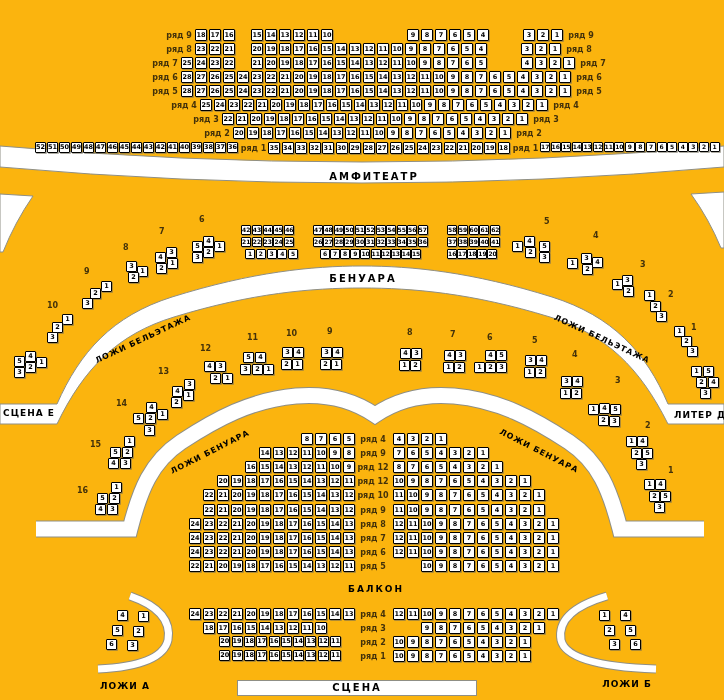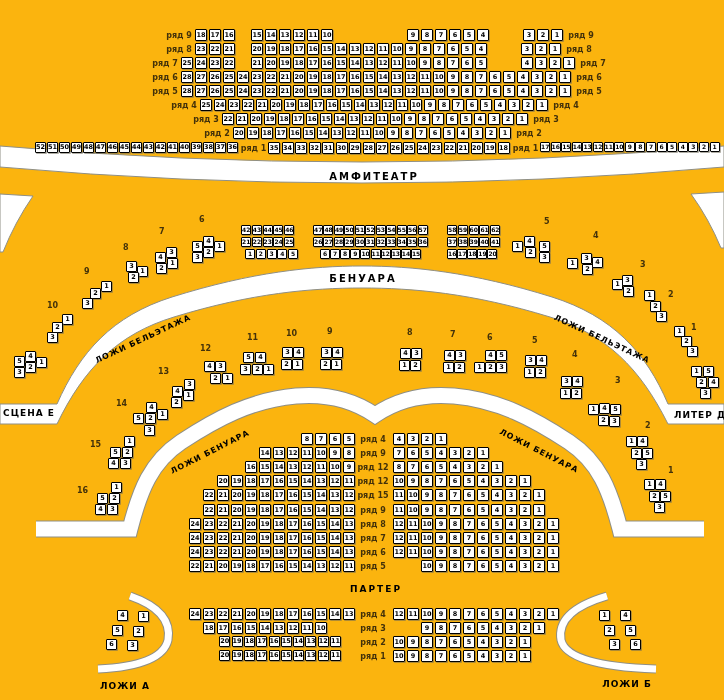--- a/index.html
+++ b/index.html
@@ -27,20 +27,23 @@
     <path d="M724,192 L691,194 Q709,219 721,248 L724,248 Z" fill="#ffffff" stroke="#8f8f85" stroke-width="1"></path>
     <path d="M0,404 L57,404 C80,352 112,316 172,297 C252,272 312,266 362,266 C412,266 472,272 552,297 C612,316 646,352 668,404 L724,404 L724,424 L668,424 C640,368 606,334 550,317 C472,293 412,288 362,288 C312,288 252,293 174,317 C118,334 84,368 57,424 L0,424 Z" fill="#ffffff" stroke="#8f8f85" stroke-width="1"></path>
     <path d="M36,529 L130,529 C140,490 151,462 181,442 C216,419 251,400 296,396 C331,393 356,402 375,415 C394,402 419,393 454,396 C499,400 534,419 569,442 C599,462 610,490 620,529 L704,529" fill="none" stroke="#8f8f85" stroke-width="17"></path>
     <path d="M36,529 L130,529 C140,490 151,462 181,442 C216,419 251,400 296,396 C331,393 356,402 375,415 C394,402 419,393 454,396 C499,400 534,419 569,442 C599,462 610,490 620,529 L704,529" fill="none" stroke="#ffffff" stroke-width="15"></path>
     <path d="M130,596 Q173,611 168,640 Q162,666 98,669" fill="none" stroke="#8f8f85" stroke-width="9"></path>
     <path d="M130,596 Q173,611 168,640 Q162,666 98,669" fill="none" stroke="#ffffff" stroke-width="7"></path>
     <path d="M607,596 Q556,611 561,640 Q567,666 656,669" fill="none" stroke="#8f8f85" stroke-width="9"></path>
     <path d="M607,596 Q556,611 561,640 Q567,666 656,669" fill="none" stroke="#ffffff" stroke-width="7"></path>
   </svg>
 
+  <div class="stage-bar">
+    <span>СЦЕНА</span>
+  </div>
 <div class="rl" style="left: 163px; top: 29px; width: 32px; height: 13px;">ряд 9</div>
     <div class="st" style="left: 195px; top: 29px; width: 12px; height: 12px; font-size: 6.5px; line-height: 10px;">18</div>
     <div class="st" style="left: 209px; top: 29px; width: 12px; height: 12px; font-size: 6.5px; line-height: 10px;">17</div>
     <div class="st" style="left: 223px; top: 29px; width: 12px; height: 12px; font-size: 6.5px; line-height: 10px;">16</div>
     <div class="st" style="left: 251px; top: 29px; width: 12px; height: 12px; font-size: 6.5px; line-height: 10px;">15</div>
     <div class="st" style="left: 265px; top: 29px; width: 12px; height: 12px; font-size: 6.5px; line-height: 10px;">14</div>
     <div class="st" style="left: 279px; top: 29px; width: 12px; height: 12px; font-size: 6.5px; line-height: 10px;">13</div>
     <div class="st" style="left: 293px; top: 29px; width: 12px; height: 12px; font-size: 6.5px; line-height: 10px;">12</div>
     <div class="st" style="left: 307px; top: 29px; width: 12px; height: 12px; font-size: 6.5px; line-height: 10px;">11</div>
     <div class="st" style="left: 321px; top: 29px; width: 12px; height: 12px; font-size: 6.5px; line-height: 10px;">10</div>
@@ -421,21 +424,21 @@
     <div class="st" style="left: 217px; top: 489px; width: 12px; height: 12px; font-size: 6.5px; line-height: 10px;">21</div>
     <div class="st" style="left: 231px; top: 489px; width: 12px; height: 12px; font-size: 6.5px; line-height: 10px;">20</div>
     <div class="st" style="left: 245px; top: 489px; width: 12px; height: 12px; font-size: 6.5px; line-height: 10px;">19</div>
     <div class="st" style="left: 259px; top: 489px; width: 12px; height: 12px; font-size: 6.5px; line-height: 10px;">18</div>
     <div class="st" style="left: 273px; top: 489px; width: 12px; height: 12px; font-size: 6.5px; line-height: 10px;">17</div>
     <div class="st" style="left: 287px; top: 489px; width: 12px; height: 12px; font-size: 6.5px; line-height: 10px;">16</div>
     <div class="st" style="left: 301px; top: 489px; width: 12px; height: 12px; font-size: 6.5px; line-height: 10px;">15</div>
     <div class="st" style="left: 315px; top: 489px; width: 12px; height: 12px; font-size: 6.5px; line-height: 10px;">14</div>
     <div class="st" style="left: 329px; top: 489px; width: 12px; height: 12px; font-size: 6.5px; line-height: 10px;">13</div>
     <div class="st" style="left: 343px; top: 489px; width: 12px; height: 12px; font-size: 6.5px; line-height: 10px;">12</div>
-    <div class="rl" style="left: 351px; top: 489px; width: 44px; height: 13px;">ряд 15</div>
+    <div class="rl" style="left: 351px; top: 489px; width: 44px; height: 13px;">ряд 10</div>
     <div class="st" style="left: 393px; top: 489px; width: 12px; height: 12px; font-size: 6.5px; line-height: 10px;">11</div>
     <div class="st" style="left: 407px; top: 489px; width: 12px; height: 12px; font-size: 6.5px; line-height: 10px;">10</div>
     <div class="st" style="left: 421px; top: 489px; width: 12px; height: 12px; font-size: 6.5px; line-height: 10px;">9</div>
     <div class="st" style="left: 435px; top: 489px; width: 12px; height: 12px; font-size: 6.5px; line-height: 10px;">8</div>
     <div class="st" style="left: 449px; top: 489px; width: 12px; height: 12px; font-size: 6.5px; line-height: 10px;">7</div>
     <div class="st" style="left: 463px; top: 489px; width: 12px; height: 12px; font-size: 6.5px; line-height: 10px;">6</div>
     <div class="st" style="left: 477px; top: 489px; width: 12px; height: 12px; font-size: 6.5px; line-height: 10px;">5</div>
     <div class="st" style="left: 491px; top: 489px; width: 12px; height: 12px; font-size: 6.5px; line-height: 10px;">4</div>
     <div class="st" style="left: 505px; top: 489px; width: 12px; height: 12px; font-size: 6.5px; line-height: 10px;">3</div>
     <div class="st" style="left: 519px; top: 489px; width: 12px; height: 12px; font-size: 6.5px; line-height: 10px;">2</div>
@@ -798,21 +801,21 @@
     <div class="st" style="left: 106px; top: 639px; width: 11px; height: 11px; font-size: 6.5px; line-height: 9px;">6</div>
     <div class="st" style="left: 127px; top: 640px; width: 11px; height: 11px; font-size: 6.5px; line-height: 9px;">3</div>
     <div class="st" style="left: 599px; top: 610px; width: 11px; height: 11px; font-size: 6.5px; line-height: 9px;">1</div>
     <div class="st" style="left: 620px; top: 610px; width: 11px; height: 11px; font-size: 6.5px; line-height: 9px;">4</div>
     <div class="st" style="left: 604px; top: 625px; width: 11px; height: 11px; font-size: 6.5px; line-height: 9px;">2</div>
     <div class="st" style="left: 625px; top: 625px; width: 11px; height: 11px; font-size: 6.5px; line-height: 9px;">5</div>
     <div class="st" style="left: 609px; top: 639px; width: 11px; height: 11px; font-size: 6.5px; line-height: 9px;">3</div>
     <div class="st" style="left: 630px; top: 639px; width: 11px; height: 11px; font-size: 6.5px; line-height: 9px;">6</div>
     <div class="ttl" style="left: 374px; top: 176px; font-size: 10px; letter-spacing: 2px; transform: translate(-50%, -50%);">АМФИТЕАТР</div>
     <div class="ttl" style="left: 363px; top: 278px; font-size: 10px; letter-spacing: 2px; transform: translate(-50%, -50%);">БЕНУАРА</div>
-    <div class="ttl" style="left: 376px; top: 589px; font-size: 9px; letter-spacing: 2px; transform: translate(-50%, -50%);">ПАРТЕР</div>
+    <div class="ttl" style="left: 376px; top: 589px; font-size: 9px; letter-spacing: 2px; transform: translate(-50%, -50%);">БАЛКОН</div>
     <div class="ttl" style="left: 29px; top: 413px; font-size: 9px; letter-spacing: 1px; transform: translate(-50%, -50%);">СЦЕНА Е</div>
     <div class="ttl" style="left: 700px; top: 415px; font-size: 9px; letter-spacing: 1px; transform: translate(-50%, -50%);">ЛИТЕР Д</div>
     <div class="ttl" style="left: 125px; top: 686px; font-size: 9px; letter-spacing: 1px; transform: translate(-50%, -50%);">ЛОЖИ А</div>
     <div class="ttl" style="left: 627px; top: 684px; font-size: 9px; letter-spacing: 1px; transform: translate(-50%, -50%);">ЛОЖИ Б</div>
     <div class="ttl" style="left: 143px; top: 339px; font-size: 8px; letter-spacing: 1px; transform: translate(-50%, -50%) rotate(-25deg);">ЛОЖИ БЕЛЬЭТАЖА</div>
     <div class="ttl" style="left: 602px; top: 339px; font-size: 8px; letter-spacing: 1px; transform: translate(-50%, -50%) rotate(25deg);">ЛОЖИ БЕЛЬЭТАЖА</div>
     <div class="ttl" style="left: 210px; top: 452px; font-size: 8px; letter-spacing: 1px; transform: translate(-50%, -50%) rotate(-27deg);">ЛОЖИ БЕНУАРА</div>
     <div class="ttl" style="left: 539px; top: 451px; font-size: 8px; letter-spacing: 1px; transform: translate(-50%, -50%) rotate(27deg);">ЛОЖИ БЕНУАРА</div>
   </div>
 

